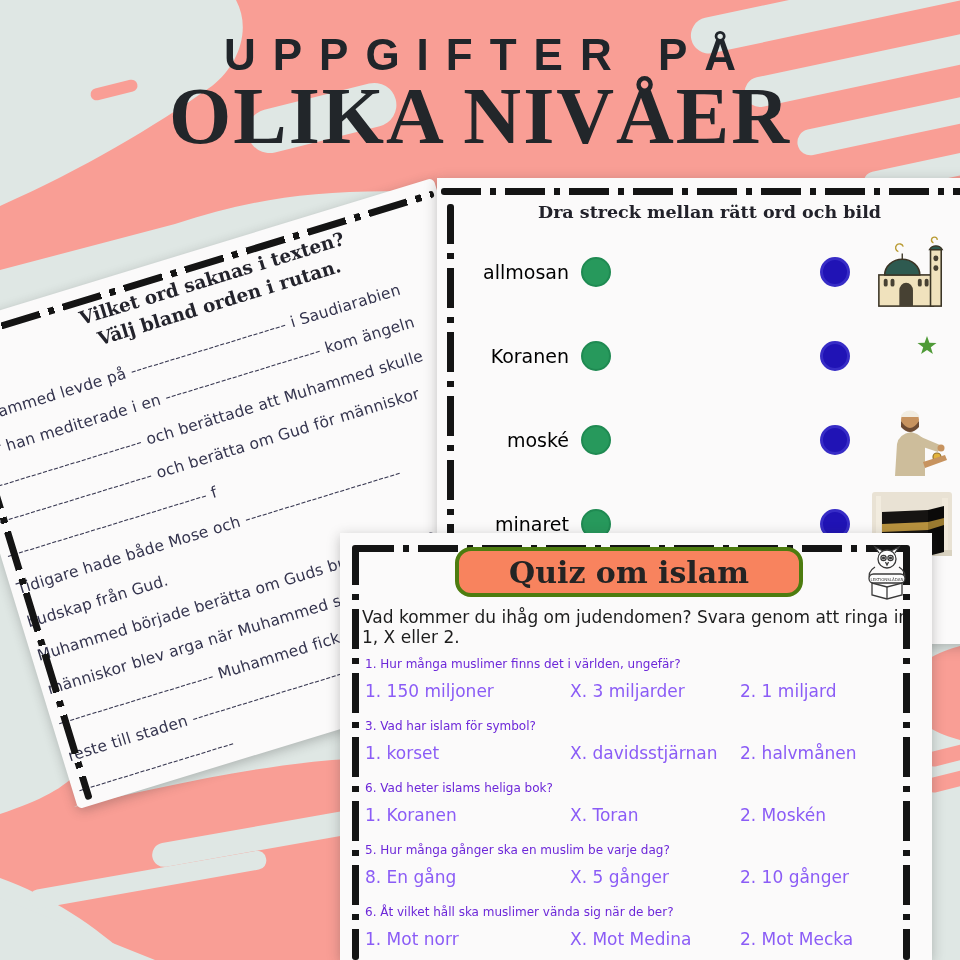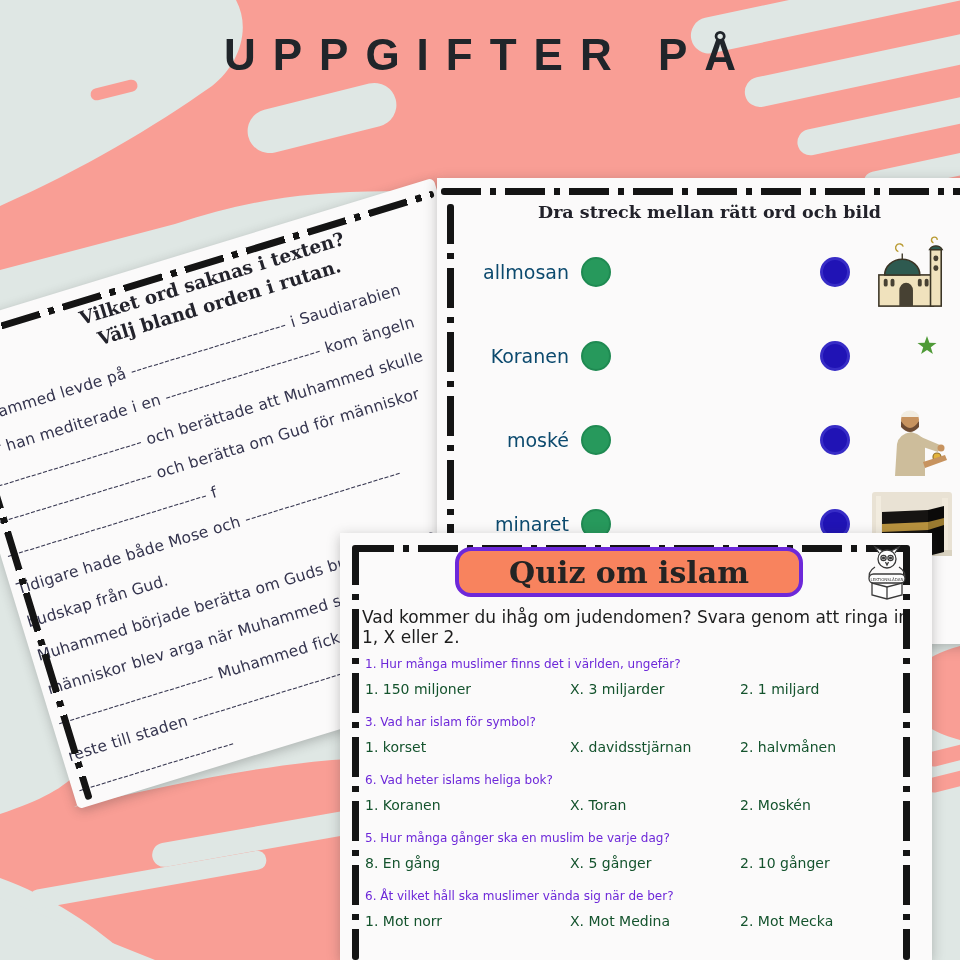--- a/index.html
+++ b/index.html
@@ -38,42 +38,42 @@
   .wsf-line { font-size:15.5px; line-height:35px; white-space:nowrap;
     color:#34344e; letter-spacing:.2px; }
 
   
   #ws-match { left:437px; top:178px; width:545px; height:466px; z-index:2; }
   .wsm-title { margin-top:24px; text-align:center;
     font-family:"DejaVu Serif", serif; font-weight:bold; font-size:17.5px; color:#22222a; }
   .wsm-rows { margin-top:8px; }
   .wsm-row { height:84px; display:flex; align-items:center; padding-left:40px; }
   .wsm-word { width:92px; text-align:right; margin-right:12px;
-    font-size:19px; color:#0c4a6e; }
+    font-size:19px; color:#000000; }
   .dot-green { width:26px; height:26px; border-radius:50%;
     background:#27995c; border:2px solid #1f8a52; flex:0 0 auto; }
   .wsm-gap { flex:0 0 209px; }
   .dot-blue { width:24px; height:24px; border-radius:50%;
     background:#2013b5; border:3px solid #372cc6; flex:0 0 auto; }
   .wsm-imgbox { width:88px; margin-left:18px; display:flex;
     justify-content:center; align-items:center; flex:0 0 auto; }
 
   
   #ws-quiz { left:340px; top:533px; width:592px; height:427px; z-index:3; }
   .quiz-titlebar { position:relative; height:66px; }
   .quiz-pill { position:absolute; left:115px; top:14px; width:348px; height:50px;
-    background:#f8835e; border:4px solid #6d28d9; border-radius:16px;
+    background:#f8835e; border:4px solid #4d7c0f; border-radius:16px;
     display:flex; align-items:center; justify-content:center; box-sizing:border-box;
     font-family:"DejaVu Serif", serif; font-weight:bold; font-size:30px; color:#242424; }
   .quiz-logo { position:absolute; right:22px; top:12px; }
   .quiz-instr { margin:8px 20px 6px 22px; font-size:17px; color:#1d1d1d; }
   .quiz-qs { margin:10px 0 0 25px; padding-right:45px; }
   .q-text { font-size:12px; color:#6d28d9; margin-bottom:10px; }
   .q-opts { display:grid; grid-template-columns:205px 170px 1fr;
-    font-size:14px; color:#14532d; margin-bottom:18px; }
+    font-size:17px; color:#8b5cf6; margin-bottom:18px; }
 </style>
 </head>
 <body>
 
 <div class="stage">
 
   <svg class="bg" width="960" height="960" viewBox="0 0 960 960">
     <rect width="960" height="960" fill="#dfe7e4"></rect>
     <path fill="#f99e95" d="M 236,0 L 960,0 L 960,208 L 870,202 L 430,192 C 320,188 255,198 175,224 L 0,270 L 0,206 C 85,168 152,128 212,86 C 238,66 252,30 236,0 Z"></path>
     <g fill="#dfe7e4">
@@ -91,20 +91,21 @@
       <path d="M 0,898 L 155,960 L 0,960 Z"></path>
     </g>
     <path fill="#f99e95" d="M 930,658 C 944,650 954,648 960,646 L 960,740 C 949,737 938,733 930,728 Z"></path>
     <rect fill="#f99e95" x="926" y="748" width="44" height="15" rx="7" transform="rotate(-14 948 755)"></rect>
     <rect fill="#f99e95" x="926" y="774" width="44" height="15" rx="7" transform="rotate(-14 948 781)"></rect>
     <ellipse fill="#d8993f" cx="944" cy="612" rx="9" ry="7"></ellipse>
     <circle fill="#d8993f" cx="938" cy="631" r="3"></circle>
   </svg>
 
   <div class="hdr-top">UPPGIFTER PÅ</div>
+  <div class="hdr-main">OLIKA NIVÅER</div>
 
   <div class="page" id="ws-fill">
     <div class="dash-h" style="top:12px; left:4px; right:4px;"></div>
     <div class="dash-v" style="left:10px; top:150px; bottom:6px;"></div>
     <div class="wsf-title">
       <div>Vilket ord saknas i texten?</div>
       <div>Välj bland orden i rutan.</div>
     </div>
     <div class="wsf-lines">
       <div class="wsf-line">Muhammed levde på ---------------------------- i Saudiarabien</div>

